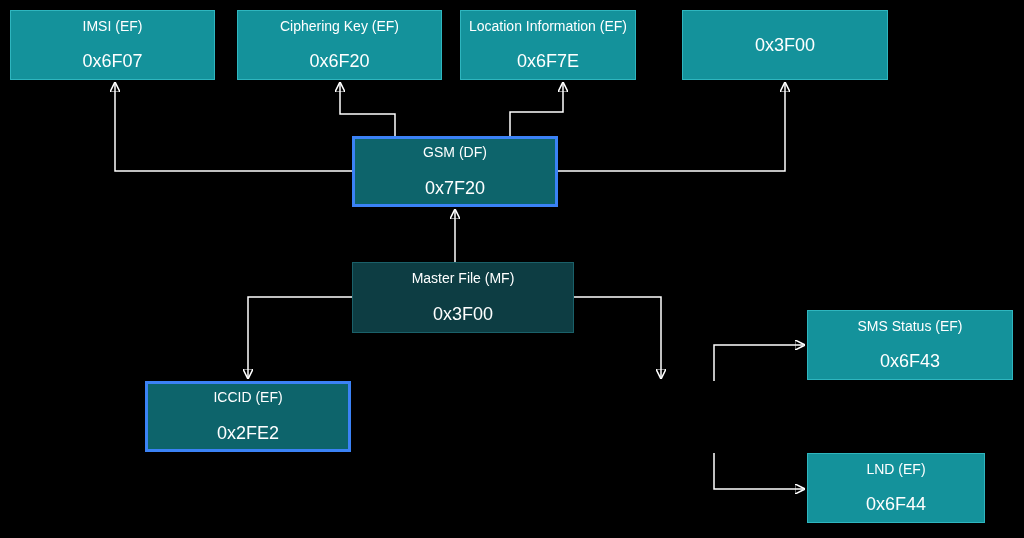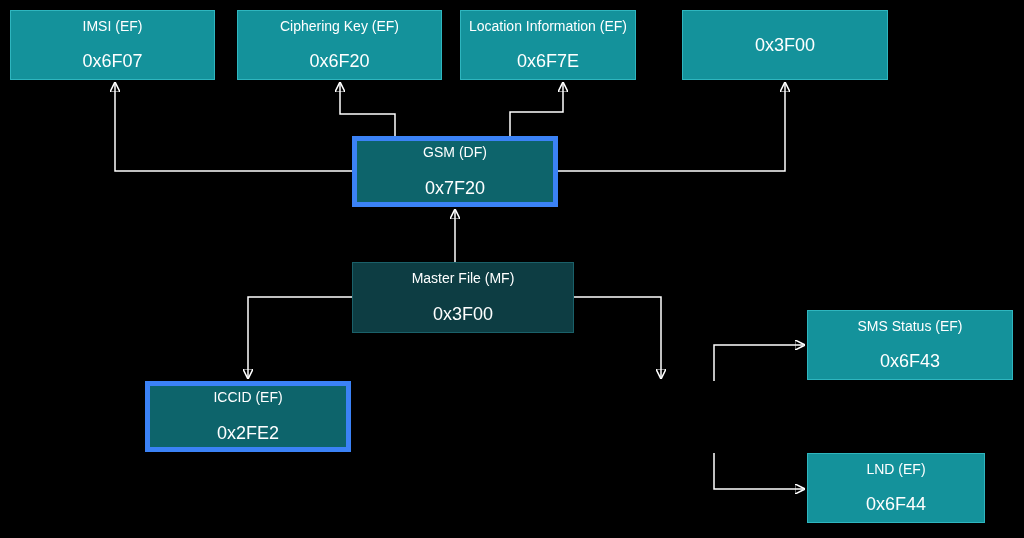--- a/index.html
+++ b/index.html
@@ -48,21 +48,21 @@
     font-size: 18px;
     font-weight: 400;
     line-height: 1.25;
   }
   .node.light {
     background: #14929b;
     border: 1px solid #2fb6bf;
   }
   .node.medium {
     background: #0d646b;
-    border: 5px solid #3b82f6;
+    border: 3px solid #3b82f6;
   }
   .node.dark {
     background: #0d3d43;
     border: 1px solid #1a6069;
   }
 </style>
 </head>
 <body>
 
 <div class="canvas">

